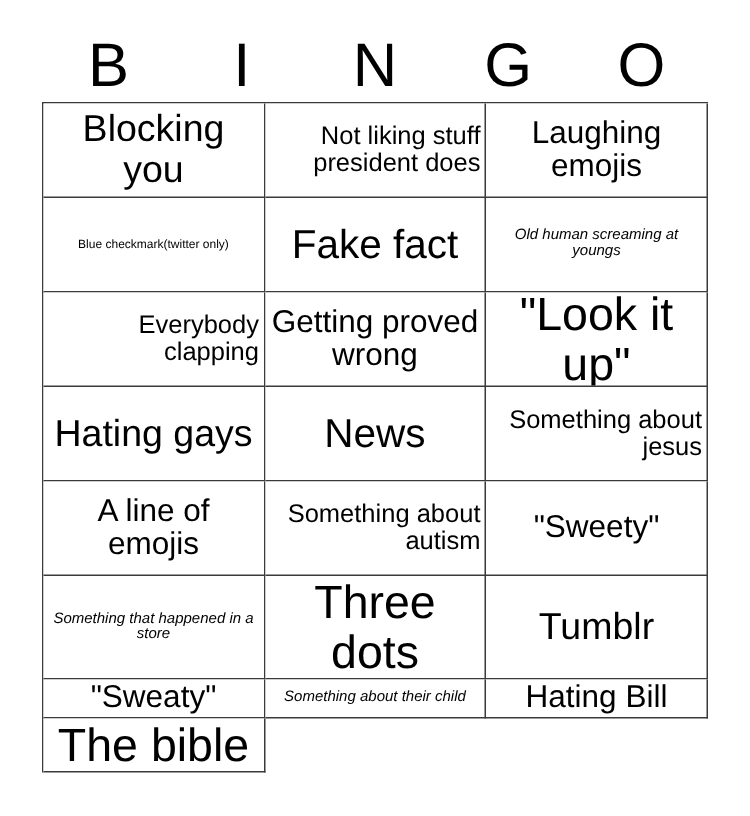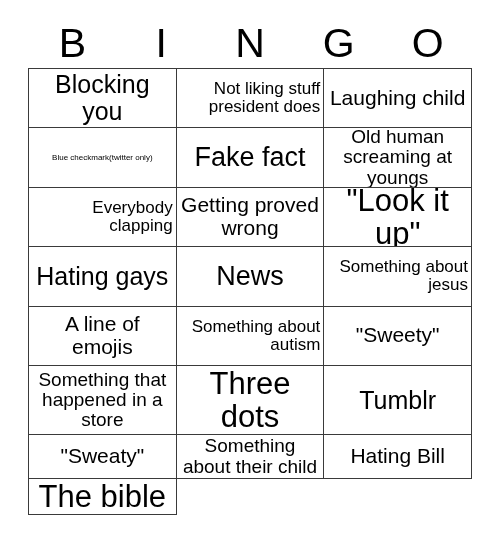--- a/index.html
+++ b/index.html
@@ -78,21 +78,21 @@
     color: #000000;
     word-wrap: break-word;
   }
 
   
   .fs-xxl .cell-text { font-size: 27px; }
   .fs-xl  .cell-text { font-size: 31px; }
   .fs-lg  .cell-text { font-size: 25px; }
   .fs-md  .cell-text { font-size: 21px; }
   .fs-sm  .cell-text { font-size: 17px; text-align: right; }
-  .fs-xs  .cell-text { font-size: 19px; }
+  .fs-xs  .cell-text { font-size: 10px; font-style: italic; }
   .fs-xxs .cell-text { font-size: 8px; line-height: 1.22; }
 </style>
 </head>
 <body>
 
 <div id="card">
 
   <div id="bingo-header">
       <div class="header-letter">B</div>
       <div class="header-letter">I</div>
@@ -102,21 +102,21 @@
     </div>
 
   <div id="bingo-grid">
       <div class="cell fs-lg">
         <span class="cell-text">Blocking you</span>
       </div>
       <div class="cell fs-sm">
         <span class="cell-text">Not liking stuff president does</span>
       </div>
       <div class="cell fs-md">
-        <span class="cell-text">Laughing child</span>
+        <span class="cell-text">Laughing emojis</span>
       </div>
       <div class="cell fs-xxs">
         <span class="cell-text">Blue checkmark(twitter only)</span>
       </div>
       <div class="cell fs-xxl">
         <span class="cell-text">Fake fact</span>
       </div>
       <div class="cell fs-xs">
         <span class="cell-text">Old human screaming at youngs</span>
       </div>

